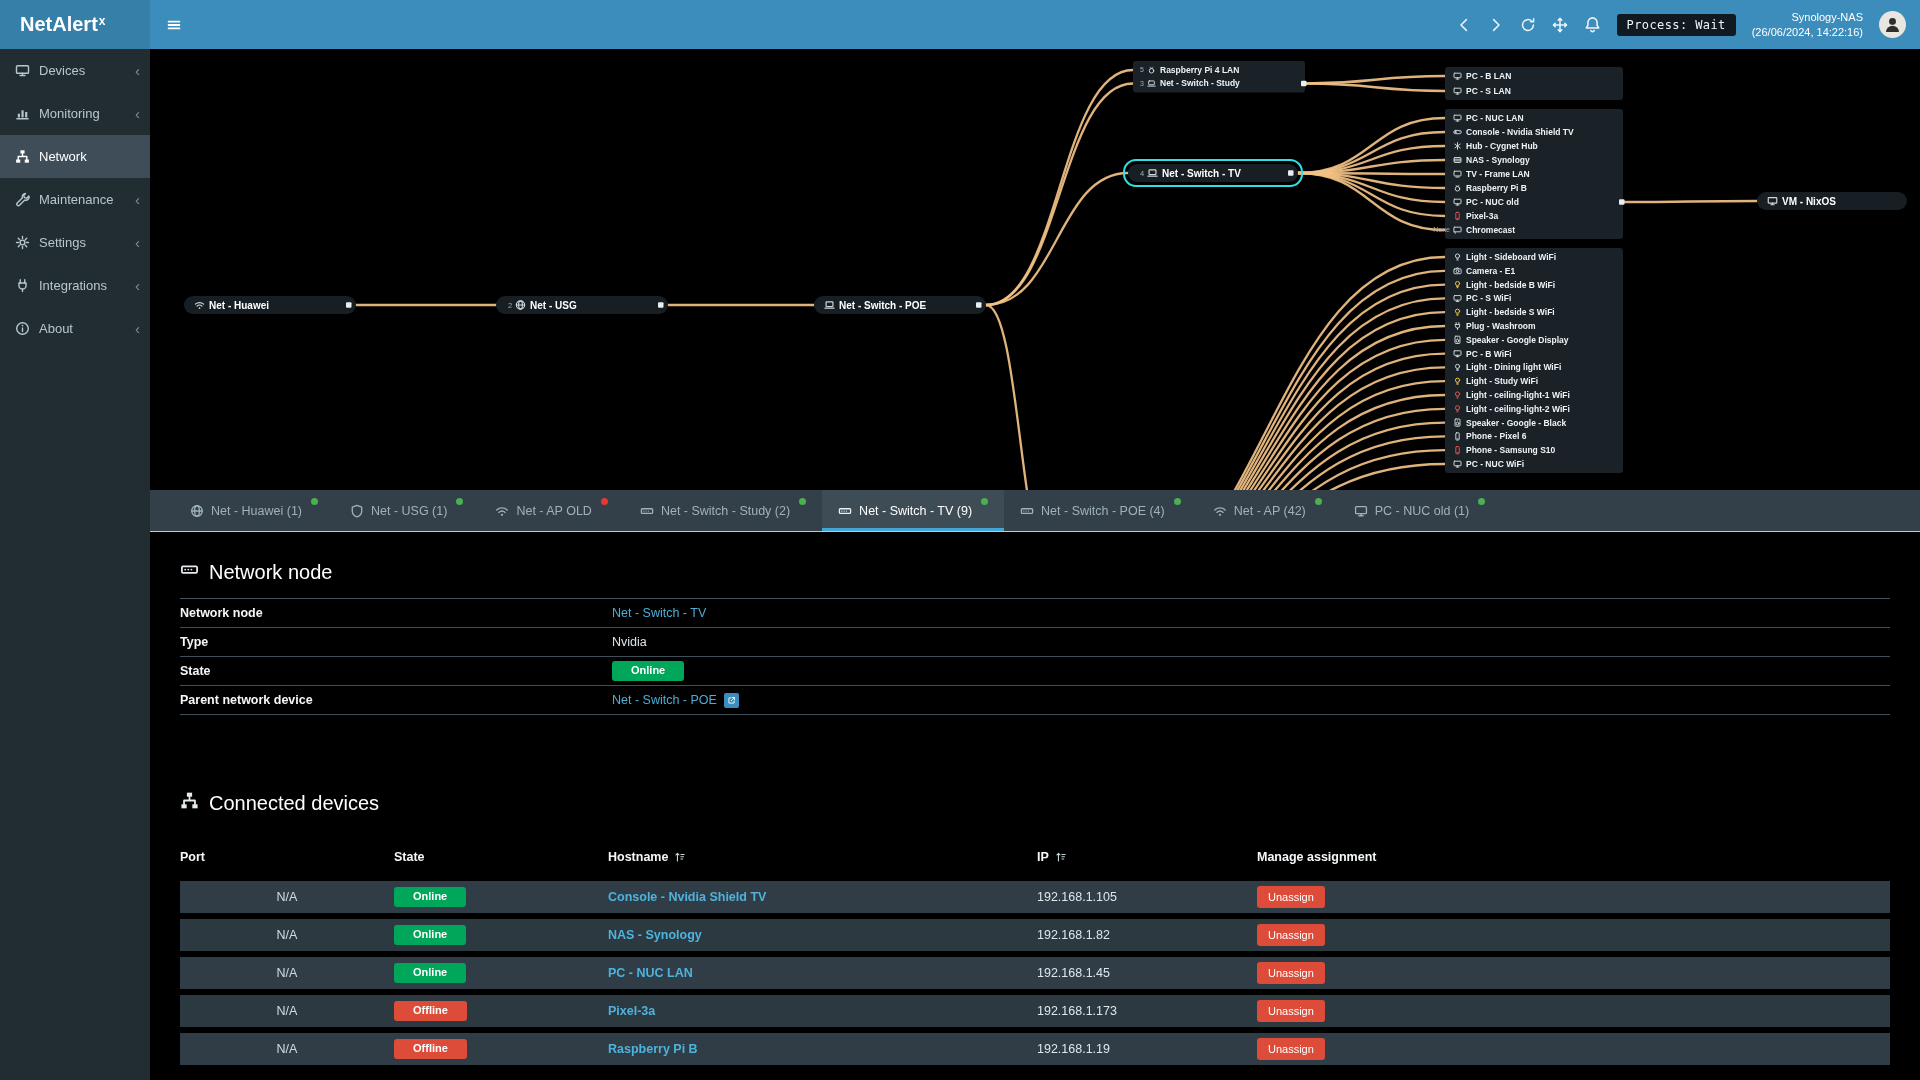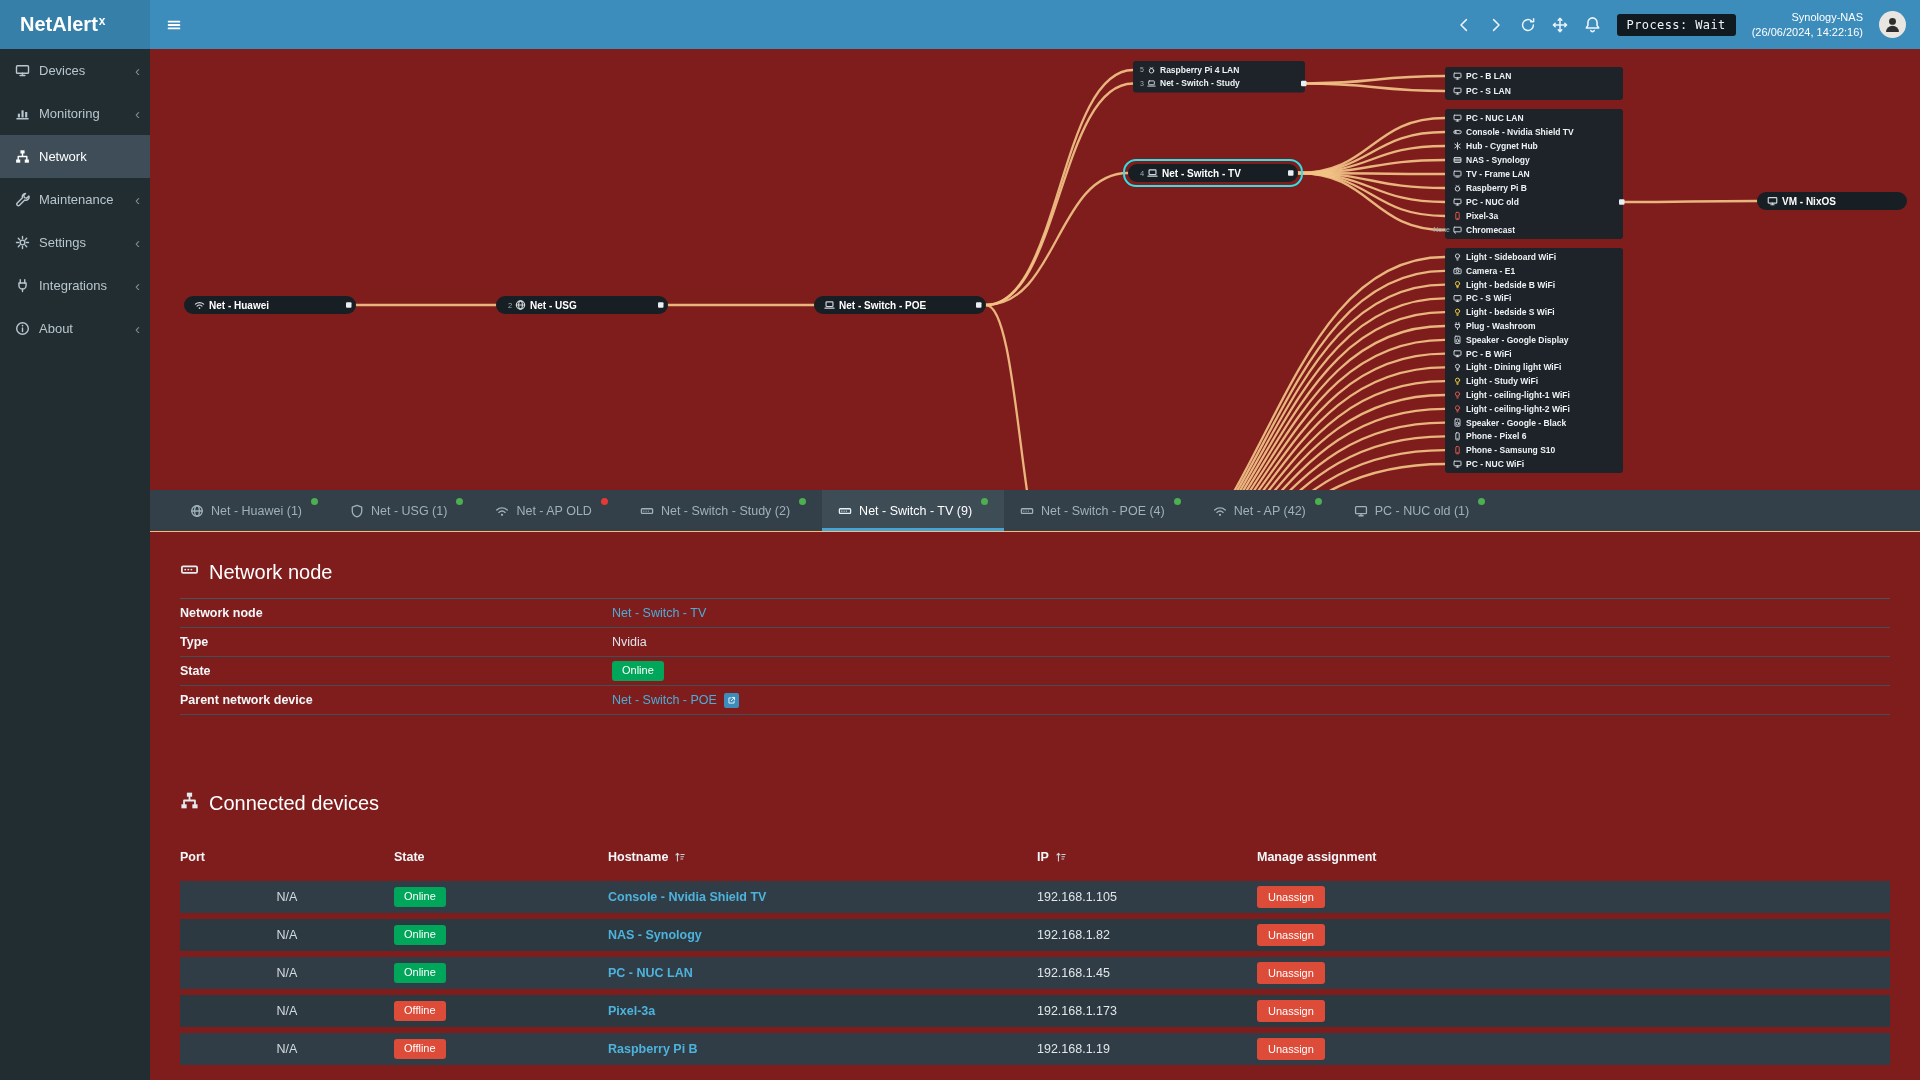--- a/index.html
+++ b/index.html
@@ -19,39 +19,39 @@
     padding:4px 10px;border-radius:3px;letter-spacing:.4px}
   .host-block{color:#fff;font-size:11px;text-align:right;line-height:1.3}
   .avatar{width:27px;height:27px;border-radius:50%;background:#e9e5e1;display:flex;align-items:center;justify-content:center;cursor:pointer;overflow:hidden}
   
   .sidebar{position:absolute;top:49px;left:0;width:150px;bottom:0;background:#222d32;z-index:5}
   .side-item{display:flex;align-items:center;gap:9px;padding:14px 10px 14px 15px;font-size:13px;color:#b8c7ce;cursor:pointer}
   .side-item .lbl{flex:1}
   .side-item .chev{color:#7e909a;font-size:15px;line-height:10px}
   .side-item.active{background:#3e4d57;color:#fff}
   
-  .main{position:absolute;top:49px;left:150px;right:0;bottom:0;background:#7f1d1d;overflow:hidden}
+  .main{position:absolute;top:49px;left:150px;right:0;bottom:0;background:#000000;overflow:hidden}
   #topology{display:block}
   
   .tabbar{height:41px;background:#333f49;border-bottom:1px solid #fdba74;display:flex;padding-left:24px}
   .tab{display:flex;align-items:center;gap:7px;padding:0 16px;font-size:12.5px;color:#9fb2bb;cursor:pointer;white-space:nowrap}
   .tab.active{background:#3e4c56;color:#fff;box-shadow:inset 0 -3px 0 #41a5d8}
   .dot{width:7px;height:7px;border-radius:50%;align-self:flex-start;margin-top:8px;margin-left:2px}
   
   .section{padding:0 30px}
   .section.node{padding-top:28px}
   .section.connected{padding-top:76px}
   .section-title{display:flex;align-items:center;gap:10px;font-size:20px;font-weight:500;color:#fff;margin:0 0 14px}
   .details{border-top:1px solid #46545e}
   .detail-row{display:flex;align-items:center;height:28px;border-bottom:1px solid #414f59;font-size:12.5px}
   .detail-label{width:432px;font-weight:bold;color:#f4f7f9}
   .detail-value{color:#dde4e8;display:flex;align-items:center;gap:7px}
   a.link{color:#4badd8;text-decoration:none;cursor:pointer}
   .extbox{width:15px;height:15px;border-radius:2px;background:#3c8dbc;display:inline-flex;align-items:center;justify-content:center}
-  .badge{display:inline-block;padding:3px 10px;border-radius:3px;font-size:11px;font-weight:normal;color:#fff;line-height:1.2}
+  .badge{display:inline-block;padding:3px 19px;border-radius:3px;font-size:11px;font-weight:bold;color:#fff;line-height:1.2}
   .badge.green{background:#00a65a}
   .badge.red{background:#dd4b39}
   
   .table{margin-top:24px}
   .thead{display:flex;align-items:center;height:36px;margin-bottom:6px;font-size:12.5px;font-weight:bold;color:#f4f7f9}
   .cell{box-sizing:border-box;display:flex;align-items:center;gap:6px}
   .c0{width:214px}.c1{width:214px}.c2{width:429px}.c3{width:220px}.c4{flex:1}
   .trow{display:flex;align-items:center;height:32px;margin-bottom:6px;background:#2d3941;font-size:12.5px}
   .trow:nth-child(even){background:#313d46}
   .trow .c0{justify-content:center;color:#d3dbe0}

